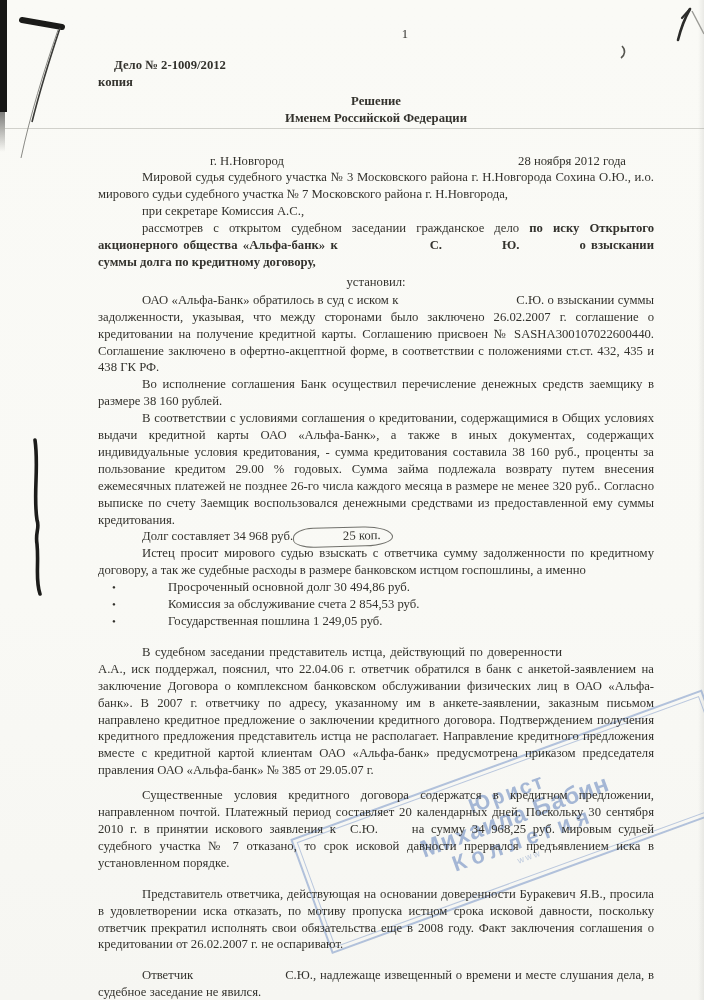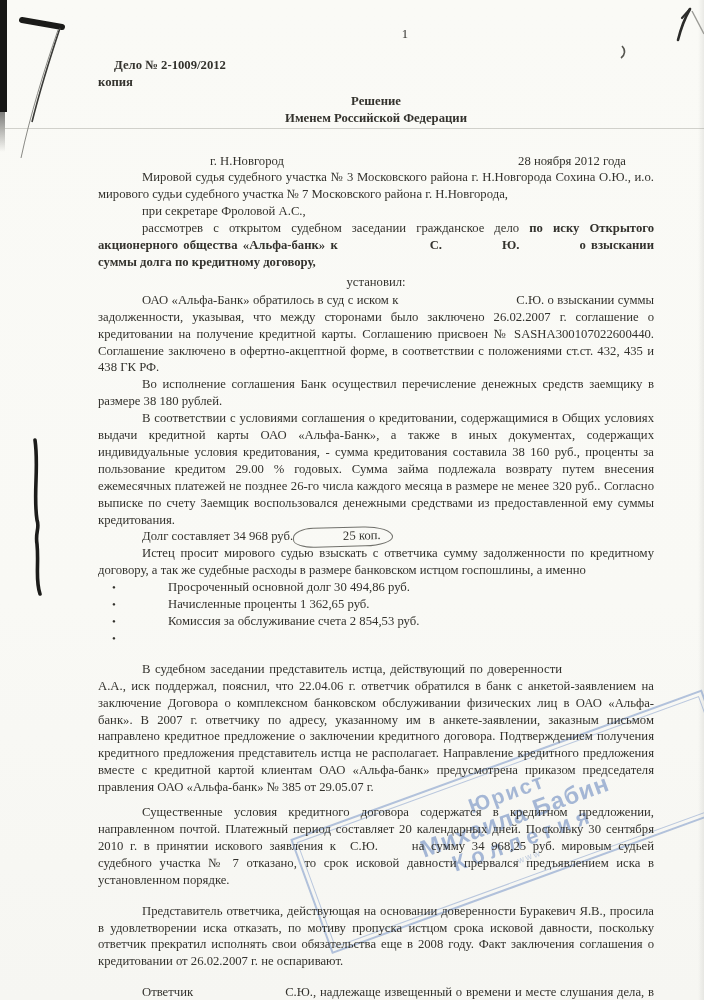--- a/index.html
+++ b/index.html
@@ -106,51 +106,48 @@
 
     <div class="title">Решение</div>
     <div class="title">Именем Российской Федерации</div>
 
     <div class="city-row">
       <span class="city">г. Н.Новгород</span>
       <span class="date">28 ноября 2012 года</span>
     </div>
 
     <p class="para"><span>Мировой судья судебного участка № 3 Московского района г. Н.Новгорода Сохина О.Ю., и.о. мирового судьи судебного участка № 7 Московского района г. Н.Новгорода,</span></p>
-    <p class="para"><span>при секретаре Фроловой А.С.,</span></p>
+    <p class="para"><span>при секретаре Комиссия А.С.,</span></p>
 
     <p class="para"><span>рассмотрев с открытом судебном заседании  гражданское дело </span><span class="b">по иску Открытого акционерного общества «Альфа-банк» к</span><span class="sp-xl"></span><span class="b">С.</span><span class="sp-lg"></span><span class="b">Ю.</span><span class="sp-lg"></span><span class="b">о взыскании суммы долга по кредитному договору,</span></p>
 
     <div class="ustanovil">установил:</div>
 
     <p class="para"><span>ОАО  «Альфа-Банк»  обратилось   в  суд  с  иском  к</span><span class="sp-xxl"></span><span>С.Ю.  о   взыскании  суммы задолженности, указывая, что между сторонами было заключено 26.02.2007  г. соглашение о кредитовании на получение кредитной карты. Соглашению присвоен № SASHA300107022600440. Соглашение заключено в офертно-акцептной форме, в соответствии с положениями ст.ст. 432, 435 и 438 ГК РФ.</span></p>
 
-    <p class="para"><span>Во исполнение соглашения Банк осуществил перечисление денежных средств заемщику в размере 38 180 рублей.</span></p>
+    <p class="para"><span>Во исполнение соглашения Банк осуществил перечисление денежных средств заемщику в размере 38 160 рублей.</span></p>
 
     <p class="para"><span>В соответствии с условиями соглашения о кредитовании, содержащимися в Общих условиях выдачи кредитной карты ОАО «Альфа-Банк», а также в иных документах, содержащих индивидуальные условия кредитования, - сумма кредитования составила 38 160 руб., проценты за пользование кредитом 29.00 % годовых. Сумма займа подлежала возврату путем внесения ежемесячных платежей не позднее 26-го числа каждого месяца в размере не менее 320 руб..   Согласно выписке по счету Заемщик воспользовался денежными средствами из предоставленной ему суммы кредитования.</span></p>
 
 
     <p class="para"><span>Долг составляет 34 968 руб. </span><span class="hand-circle">25 коп.</span></p>
 
     <p class="para"><span>Истец просит мирового судью взыскать с ответчика сумму задолженности по кредитному договору, а так же судебные расходы в размере банковском истцом госпошлины, а именно</span></p>
 
     <div class="bullet-row">
         <span class="dot"></span>
         <span>Просроченный основной долг 30 494,86  руб.</span>
       </div>
     <div class="bullet-row">
         <span class="dot"></span>
-        <span>Начисленные проценты 1 362,65  руб.</span>
-      </div>
-    <div class="bullet-row">
-        <span class="dot"></span>
         <span>Комиссия за обслуживание счета 2 854,53  руб.</span>
       </div>
     <div class="bullet-row">
         <span class="dot"></span>
+        <span>Государственная пошлина 1 249,05  руб.</span>
       </div>
 
     <div class="gap-md"></div>
 
     <p class="para"><span>В  судебном  заседании  представитель  истца,  действующий  по  доверенности</span><span class="sp-xl"></span><span>А.А.,</span> <span>иск поддержал, пояснил, что 22.04.06 г. ответчик обратился в банк с анкетой-заявлением на заключение Договора о комплексном банковском обслуживании физических лиц в ОАО «Альфа-банк». В 2007 г. ответчику по адресу, указанному им в анкете-заявлении, заказным письмом направлено кредитное предложение о заключении кредитного договора. Подтверждением получения кредитного предложения представитель истца не располагает. Направление кредитного предложения вместе с кредитной картой клиентам ОАО «Альфа-банк» предусмотрена приказом председателя правления ОАО «Альфа-банк» № 385 от 29.05.07 г.</span></p>
 
     <div class="gap-sm"></div>
 
     <p class="para"><span>Существенные условия кредитного договора содержатся в кредитном предложении, направленном почтой. Платежный период составляет 20 календарных дней. Поскольку 30 сентября 2010 г. в принятии искового заявления к</span><span class="sp-sm"></span><span>С.Ю.</span><span class="sp-md"></span><span>на сумму 34 968,25 руб. мировым судьей судебного участка № 7 отказано, то срок исковой давности прервался предъявлением иска в установленном порядке.</span></p>
 

